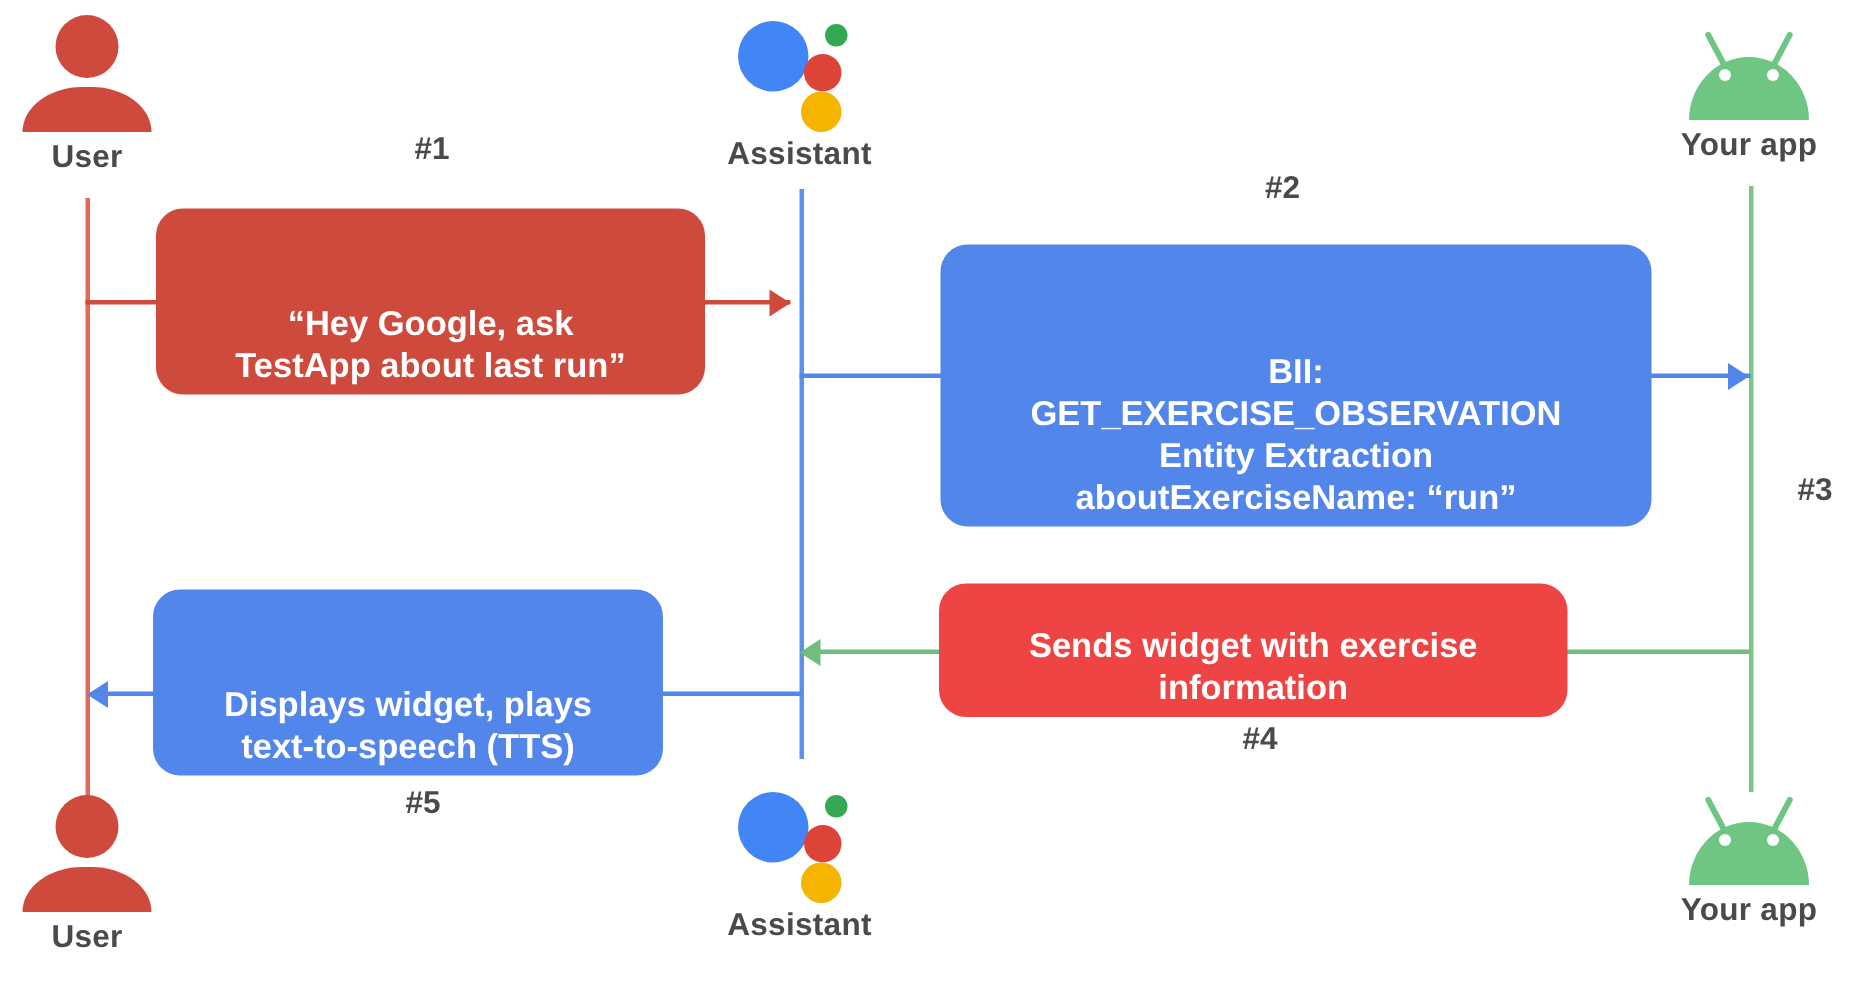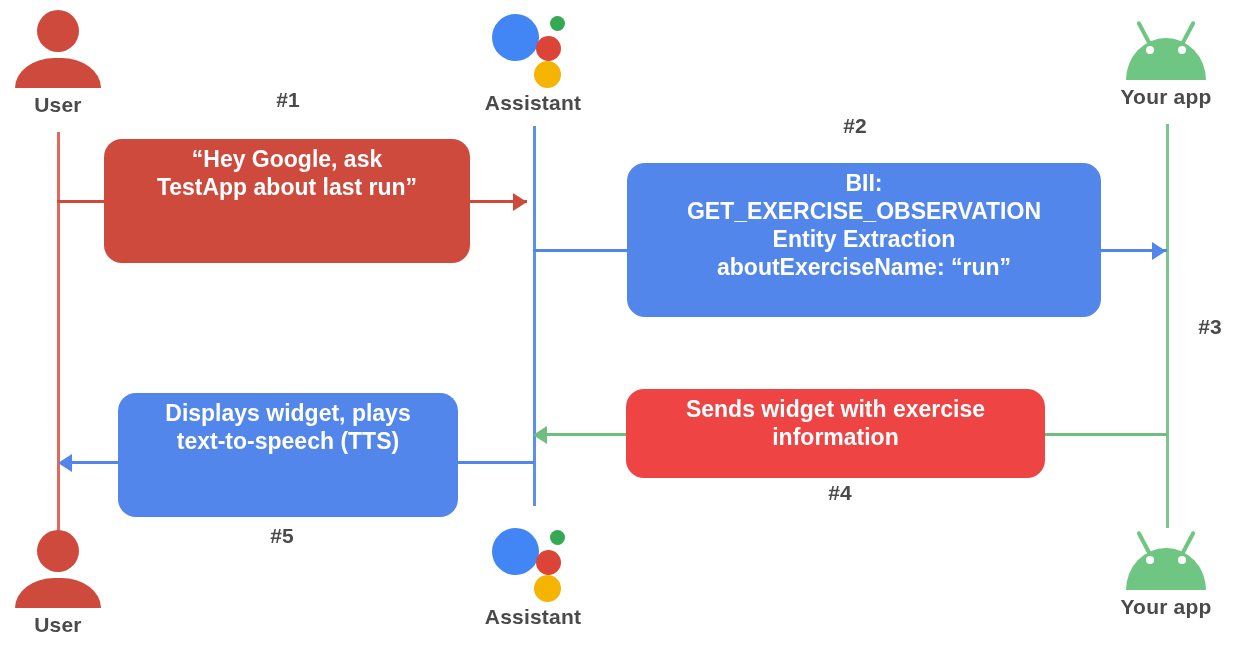--- a/index.html
+++ b/index.html
@@ -126,21 +126,21 @@
 
   
   .msg {
     position: absolute;
     box-sizing: border-box;
     border-radius: 18px;
     color: #ffffff;
     font-weight: bold;
     text-align: center;
     display: flex;
-    align-items: flex-start;
+    align-items: flex-end;
     justify-content: center;
     line-height: 1.22;
     padding: 6px 10px;
   }
   .msg.red   { background: #CE4A3D; }
   .msg.blue  { background: #5286EA; }
   .msg.green { background: #ef4444; }
   .msg .txt { display: block; white-space: pre-line; }
 
   
@@ -216,41 +216,41 @@
   <div class="arrow right red" style="left:513px; top:193px;"></div>
   <div class="step" style="left:258px; top:88px;">#1</div>
   <div class="msg red" style="left:104px; top:139px; width:366px; height:124px; font-size:23px;">
     <span class="txt">“Hey Google, ask
 TestApp about last run”</span>
   </div>
 
   <div class="hline blue" style="left:533px; top:249px; width:634px;"></div>
   <div class="arrow right blue" style="left:1152px; top:242px;"></div>
   <div class="step" style="left:825px; top:114px;">#2</div>
-  <div class="msg blue" style="left:627px; top:163px; width:474px; height:154px; font-size:23px;">
+  <div class="msg blue" style="left:627px; top:163px; width:474px; height:188px; font-size:23px;">
     <span class="txt">BII:
 GET_EXERCISE_OBSERVATION
 Entity Extraction
 aboutExerciseName: “run”</span>
   </div>
 
   <div class="step" style="left:1180px; top:315px;">#3</div>
 
   <div class="hline green" style="left:540px; top:433px; width:627px;"></div>
   <div class="arrow left green" style="left:533px; top:426px;"></div>
   <div class="step" style="left:810px; top:481px;">#4</div>
   <div class="msg green" style="left:626px; top:389px; width:419px; height:89px; font-size:23px;">
     <span class="txt">Sends widget with exercise
 information</span>
   </div>
 
   <div class="hline blue" style="left:64px; top:461px; width:470px;"></div>
   <div class="arrow left blue" style="left:58px; top:454px;"></div>
   <div class="step" style="left:252px; top:524px;">#5</div>
-  <div class="msg blue" style="left:118px; top:393px; width:340px; height:124px; font-size:23px;">
+  <div class="msg blue" style="left:102px; top:393px; width:340px; height:124px; font-size:23px;">
     <span class="txt">Displays widget, plays
 text-to-speech (TTS)</span>
   </div>
 
   <div class="actor" style="left:-22px; top:530px;">
     <div class="user-icon">
       <span class="head"></span>
         <span class="body"></span>
     </div>
     <div class="actor-label">User</div>

